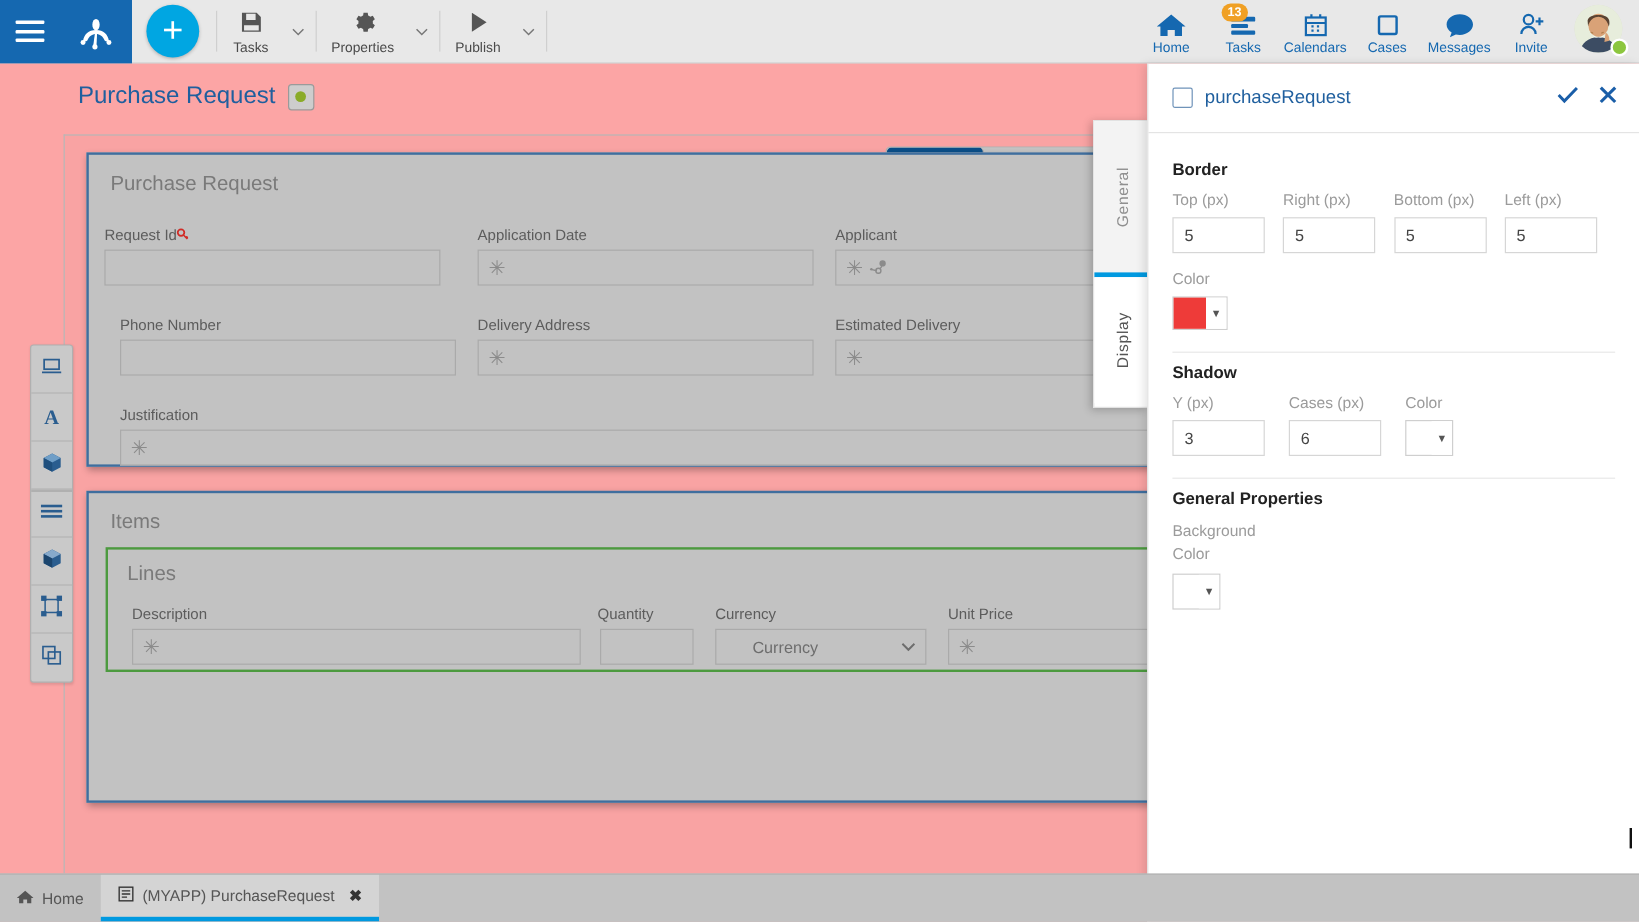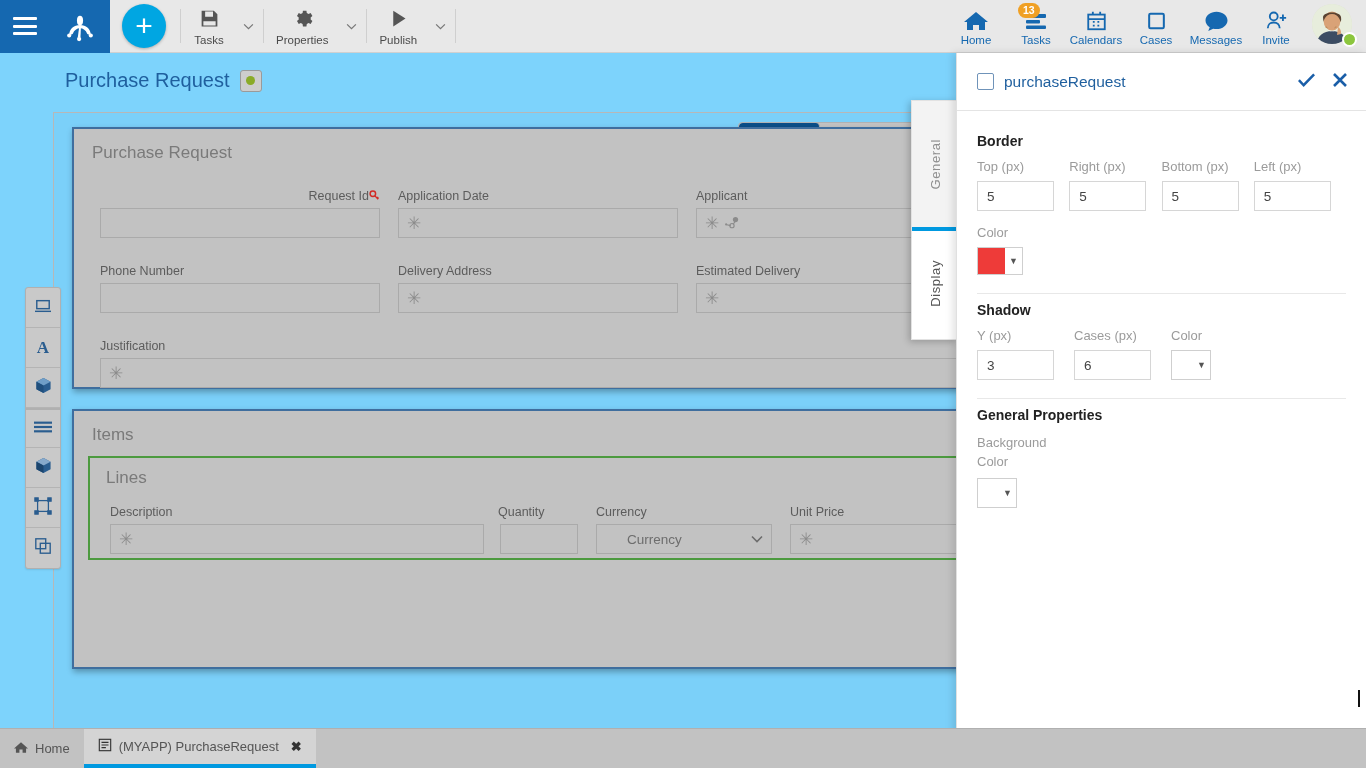--- a/index.html
+++ b/index.html
@@ -79,21 +79,21 @@
   .pal-btn {
     height: 40px; display: flex; align-items: center; justify-content: center;
     border-bottom: 1px solid #b4b4b4; cursor: pointer; color: #2a5d8f;
   }
   .pal-btn:last-child { border-bottom: none; }
   .pal-group2 { border-top: 2px solid #b0b0b0; }
 
   
   .canvas {
     position: absolute; left: 0; top: 53px; right: 0; bottom: 40px;
-    background: #7dd3fc; overflow: hidden;
+    background: #fca5a5; overflow: hidden;
   }
   .page-title-row {
     position: absolute; left: 65px; top: 16px;
     display: flex; align-items: center; gap: 10px;
   }
   .page-title { font-size: 20px; color: #1f5f9e; }
   .state-chip {
     width: 22px; height: 22px; border: 1px solid #9a9a9a; background: #cdcdcd;
     border-radius: 3px; display: flex; align-items: center; justify-content: center; cursor: pointer;
   }
@@ -370,21 +370,21 @@
       <div class="vtab active">Form</div>
       <div class="vtab">Preview</div>
       <div class="vtab" style="width:36px;padding:7px 8px;"></div>
     </div>
 
     <div class="form-outer">
 
       <div class="panel-blue" style="left:18px; top:14px; width:928px; height:262px;">
         <div class="panel-title">Purchase Request</div>
 
-        <div style="position:absolute; left:26px; top:60px; width:280px;text-align:right;">
+        <div style="position:absolute; left:13px; top:60px; width:280px;">
           <div class="field-label">
             <span>Request Id</span><svg width="11" height="11" viewBox="0 0 12 12" style="vertical-align:-1px">
                 <circle cx="4.2" cy="4.2" r="3" fill="none" stroke="#d12b26" stroke-width="1.6"></circle>
                 <path d="M6.4 6.4L10 10M8.6 8.2l1.4-.2M9.3 9l1.3-.3" stroke="#d12b26" stroke-width="1.5" fill="none"></path>
               </svg>
           </div>
           <div class="field-box">
               <span></span>
             </div>
         </div>

